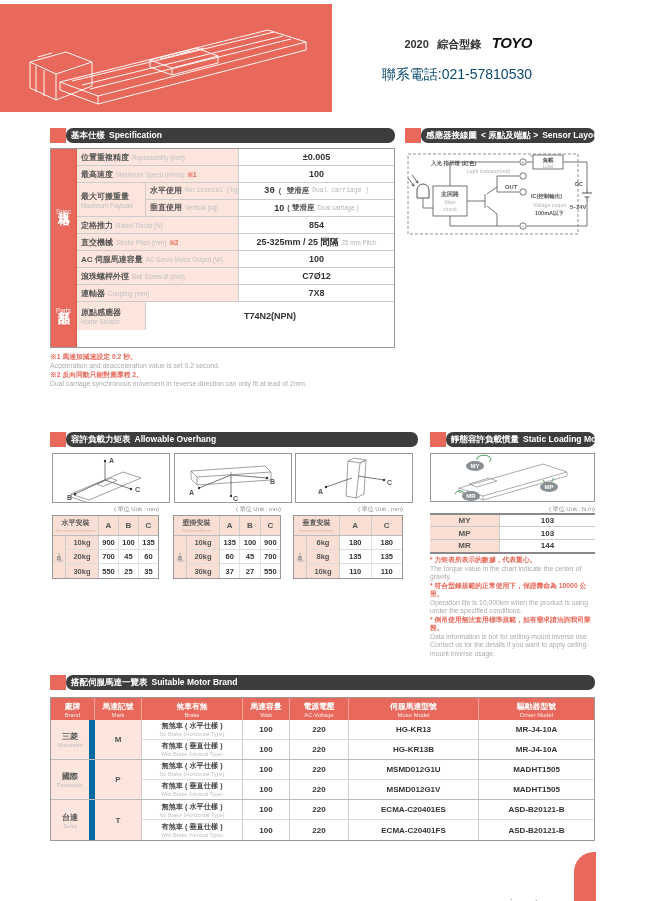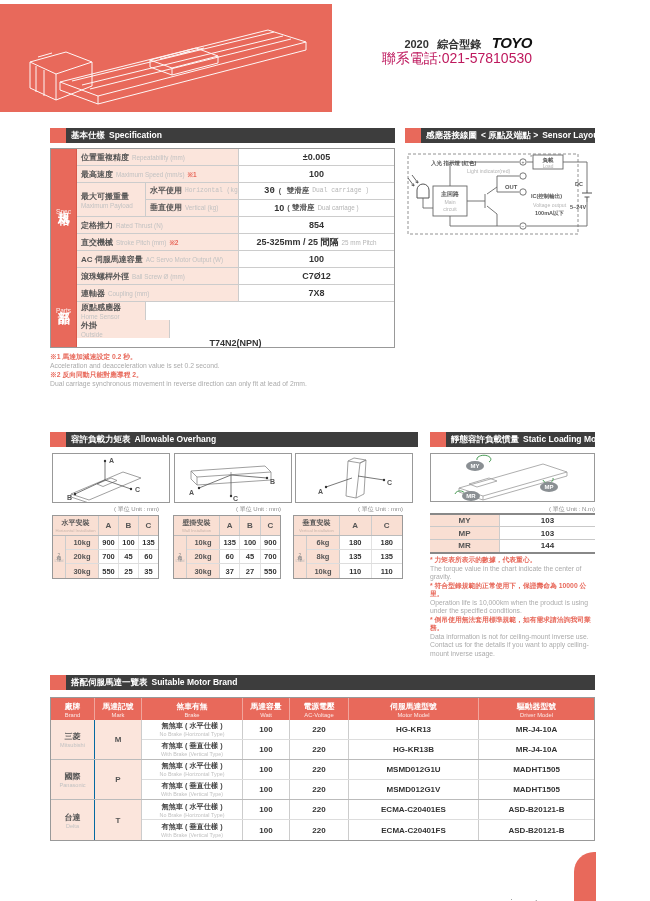--- a/index.html
+++ b/index.html
@@ -4,34 +4,34 @@
 <style>
   html,body{margin:0;padding:0;background:#fff;font-family:"Liberation Sans",sans-serif;}
   .page{position:relative;width:596px;height:901px;background:#fff;overflow:hidden;}
   .abs{position:absolute;}
   
   .hero{left:0;top:4px;width:332px;height:108px;background:#E8695B;}
   .brandline{right:64px;top:34px;text-align:right;white-space:nowrap;}
   .year{font-size:11px;font-weight:bold;color:#333;}
   .cat{font-size:11px;font-weight:bold;color:#333;margin-left:4px;}
   .logo{font-size:15px;font-weight:900;font-style:italic;color:#101010;margin-left:6px;letter-spacing:-.5px;}
-  .phone{right:64px;top:50px;font-size:14px;color:#be185d;}
+  .phone{right:64px;top:66px;font-size:14px;color:#0c4a6e;}
   
   .secbar{height:15px;display:flex;}
   .secbar .acc{width:16px;background:#E8695B;}
-  .secbar .bt{flex:1;background:#3D3D3D;color:#fff;font-size:8.5px;font-weight:bold;line-height:15px;padding-left:5px;white-space:nowrap;overflow:hidden;}
+  .secbar .bt{flex:1;background:#3D3D3D;color:#fff;font-size:8.5px;font-weight:bold;line-height:15px;padding-left:5px;white-space:nowrap;overflow:hidden;border-radius:7px;}
   .bt span{margin-right:4px;}
   
   .spectbl{left:50px;top:148px;width:345px;border:1px solid #999;box-sizing:border-box;background:#fff;}
   .sgroup{position:absolute;left:0;width:26px;background:#E8695B;color:#fff;display:flex;flex-direction:column;align-items:center;justify-content:center;box-sizing:border-box;border-right:1px solid #d8584a;}
   .gzh{writing-mode:vertical-rl;font-size:12px;font-weight:bold;letter-spacing:2px;}
   .gen{font-size:6.5px;margin-top:2px;opacity:.9;}
   .srows{margin-left:26px;}
   .srow{display:flex;height:17px;border-bottom:1px solid #ccc;box-sizing:border-box;}
-  .srow.last{border-bottom:none;flex-direction:column;}
+  .srow.last{border-bottom:none;}
   .slab{width:162px;background:#FBE5DC;border-right:1px solid #ccc;display:flex;align-items:center;gap:3px;padding-left:4px;box-sizing:border-box;white-space:nowrap;overflow:hidden;}
   .lzh{font-size:8px;font-weight:bold;color:#555;}
   .len{font-size:6.3px;color:#c2c2c2;}
   .note{font-size:6.5px;color:#E8695B;font-weight:bold;}
   .sval{flex:1;display:flex;align-items:center;justify-content:center;gap:3px;font-size:9px;font-weight:bold;color:#333;white-space:nowrap;}
   .vsub{font-size:6.3px;color:#b5b5b5;font-weight:normal;}
   .vzh{font-size:7.5px;color:#555;}
   .pblock{display:flex;height:34px;border-bottom:1px solid #ccc;box-sizing:border-box;}
   .plab{width:69px;background:#FBE5DC;border-right:1px solid #ccc;display:flex;flex-direction:column;justify-content:center;padding-left:4px;box-sizing:border-box;}
   .pcol{flex:1;display:flex;flex-direction:column;}
@@ -78,21 +78,21 @@
   
   .motortbl{left:50px;top:697px;width:545px;border:1px solid #999;box-sizing:border-box;background:#fff;}
   .mth{display:flex;height:22px;background:#E8695B;color:#fff;}
   .mhc{display:flex;flex-direction:column;align-items:center;justify-content:center;border-right:1px solid rgba(255,255,255,.4);box-sizing:border-box;}
   .mhc.last{border-right:none;}
   .hzh{font-size:7.8px;font-weight:bold;}
   .hen{font-size:5.8px;opacity:.85;}
   .w0{width:44px;}.w1{width:47px;}.w2{width:101px;}.w3{width:47px;}.w4{width:59px;}.w5{width:130px;}.w6{flex:1;}
   .bgrp{display:flex;height:40px;border-bottom:1px solid #bbb;box-sizing:border-box;}
   .bgrp.last{border-bottom:none;}
-  .bc0{width:44px;background:#FBE5DC;border-right:1px solid #0369a1;display:flex;flex-direction:column;align-items:center;justify-content:center;box-sizing:border-box;}
+  .bc0{width:44px;background:#FBE5DC;border-right:6px solid #0369a1;display:flex;flex-direction:column;align-items:center;justify-content:center;box-sizing:border-box;}
   .bzh{font-size:8px;font-weight:bold;color:#555;}
   .ben{font-size:5.6px;color:#c2c2c2;}
   .bc1{width:47px;background:#FBE5DC;border-right:1px solid #ccc;display:flex;align-items:center;justify-content:center;font-size:8px;font-weight:bold;color:#555;box-sizing:border-box;}
   .bcol{flex:1;display:flex;flex-direction:column;}
   .brow{display:flex;height:20px;box-sizing:border-box;}
   .brow.first{border-bottom:1px solid #ddd;}
   .c2{width:101px;border-right:1px solid #ccc;display:flex;flex-direction:column;align-items:center;justify-content:center;box-sizing:border-box;}
   .bkzh{font-size:7.2px;font-weight:bold;color:#444;white-space:nowrap;}
   .bken{font-size:5.4px;color:#c2c2c2;white-space:nowrap;}
   .c3{width:47px;}.c4{width:59px;}.c5{width:130px;}.c6{flex:1;border-right:none !important;}
@@ -251,24 +251,20 @@
             <span class="lzh">連軸器</span>
             <span class="len">Coupling (mm)</span>
           </div>
         <div class="sval">7X8</div>
       </div>
       <div class="srow tall last">
         <div class="slab2a">
             <span class="lzh">原點感應器</span>
             <span class="len">Home Sensor</span>
           </div>
-        <div class="slab2b">
-            <span class="lzh">外掛</span>
-            <span class="len">Outside</span>
-          </div>
         <div class="sval">T74N2(NPN)</div>
       </div>
     </div>
   </div>
 
   <div class="abs fnotes" style="left:50px;top:352px;width:345px;">
     <div class="fr">※1 馬達加減速設定 0.2 秒。</div>
     <div class="fg">Acceleration and deacceleration value is set 0.2 second.</div>
     <div class="fr">※2 反向同動只能對應導程 2。</div>
     <div class="fg">Dual carriage synchronous movement in reverse direction can only fit at lead of 2mm.</div>

